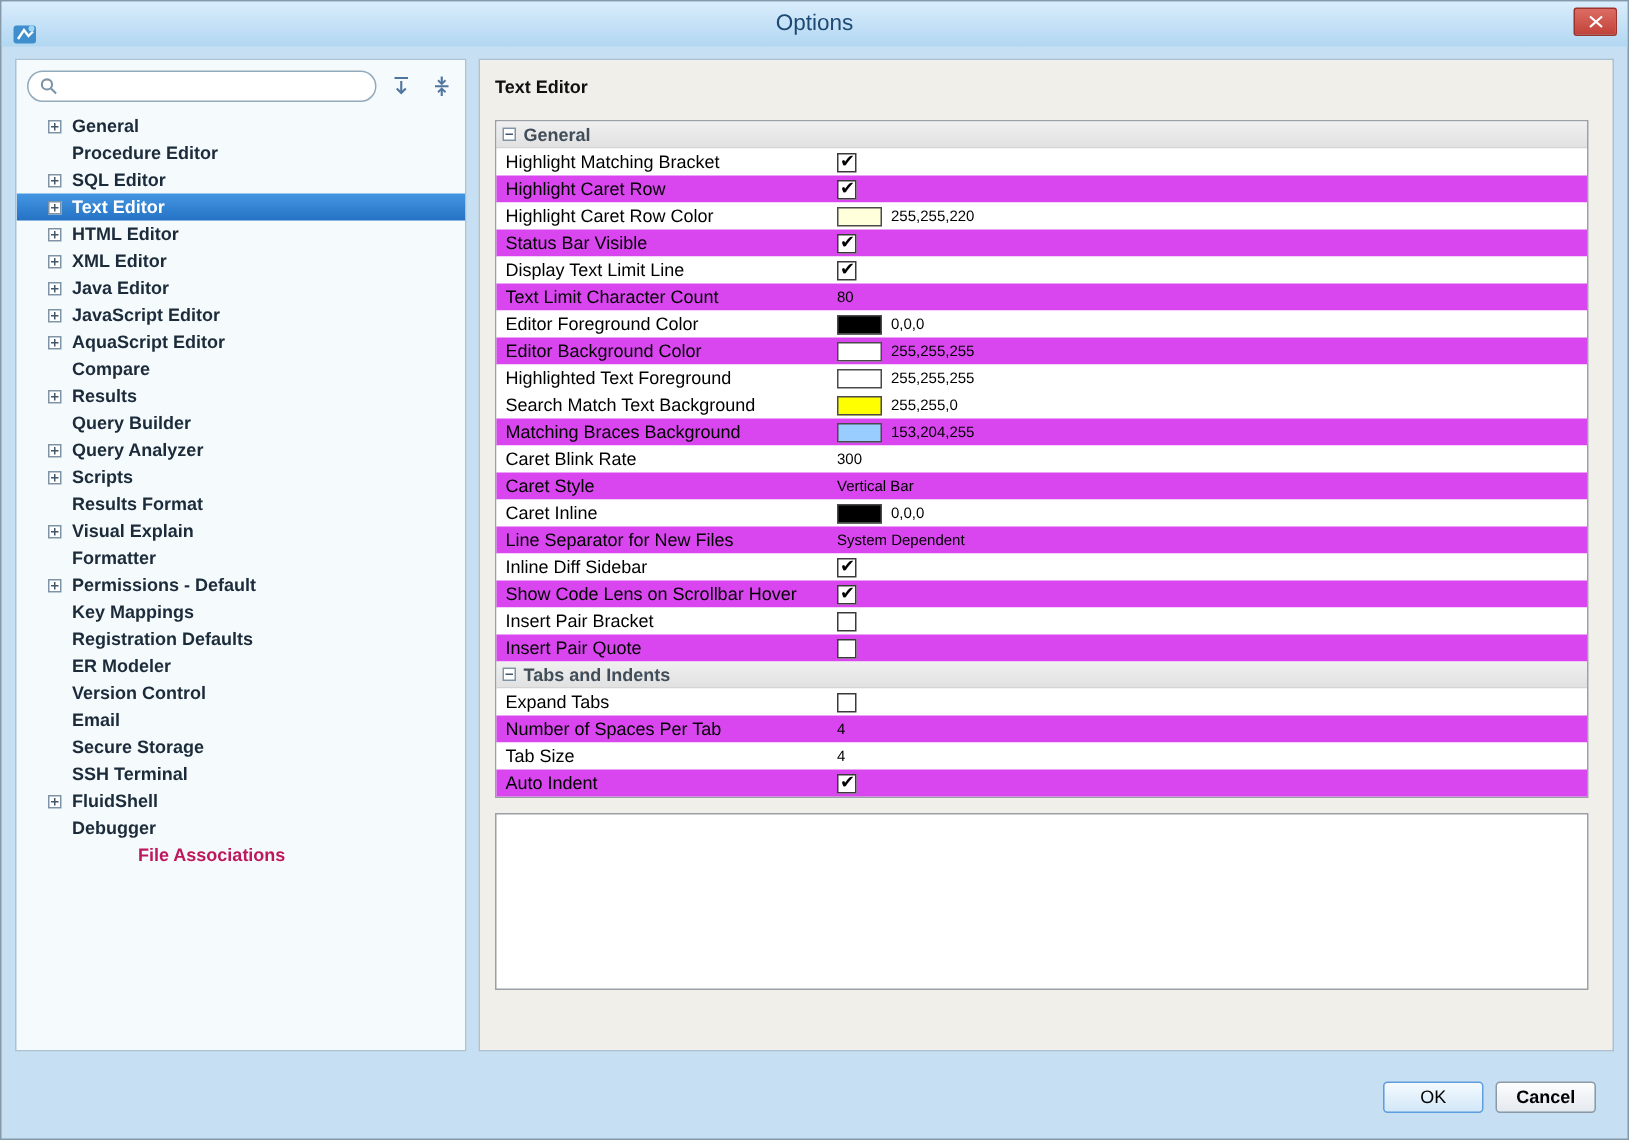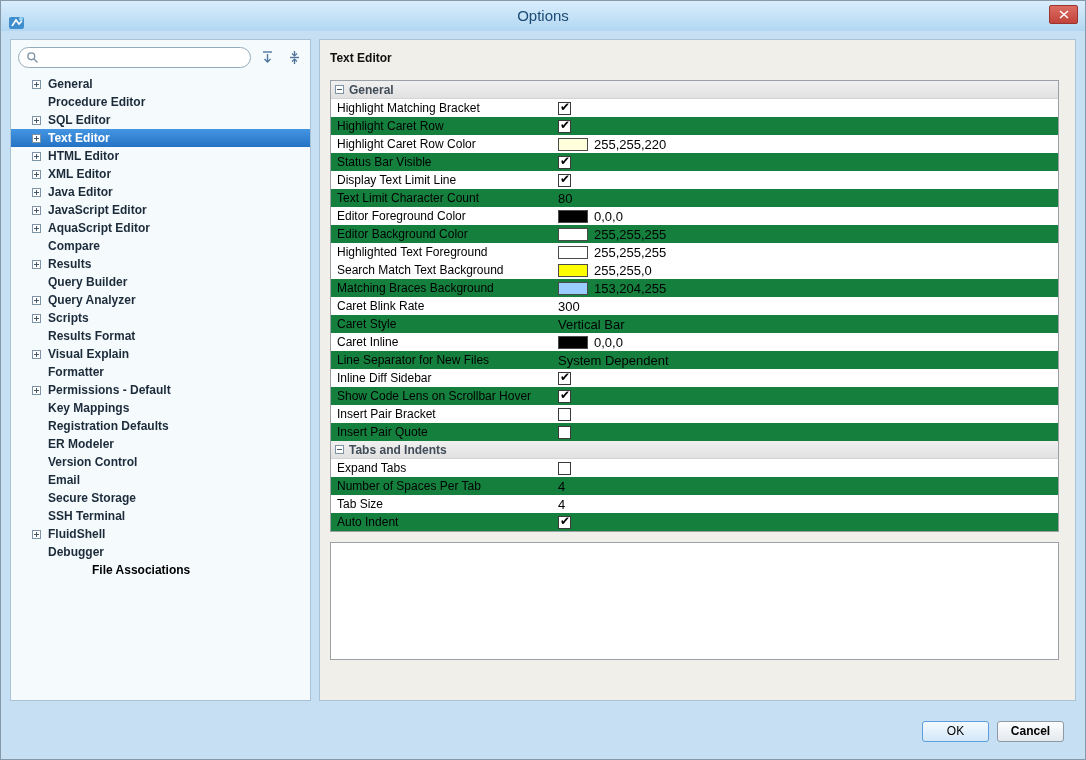--- a/index.html
+++ b/index.html
@@ -56,21 +56,21 @@
     display:flex; align-items:center; gap:4px; padding:0 8px 0 7px;
   }
   .search-input { flex:1; border:none; outline:none; background:transparent; font-size:12px; height:17px; font-family:inherit; }
   .tool-btn { width:24px; height:20px; border:none; background:transparent; display:flex; align-items:center; justify-content:center; cursor:pointer; padding:0; }
   .tree { flex:1; padding-top:3px; overflow:hidden; }
   .tree-item { height:18px; display:flex; align-items:center; padding-left:21px; cursor:pointer; white-space:nowrap; }
   .icon-slot { width:13px; flex:none; display:flex; align-items:center; }
   .tree-label { font-size:12px; font-weight:bold; color:#1b2b3a; margin-left:3px; }
   .tree-item.selected { background:linear-gradient(#4496e3,#2472c4); }
   .tree-item.selected .tree-label { color:#ffffff; }
-  .tree-item.disabled .tree-label { color:#000000;padding-left:44px; }
+  .tree-item.disabled .tree-label { color:#be185d;padding-left:44px; }
   
   .expander {
     width:9px; height:9px; flex:none;
     border:1px solid #7e93a5; background:#fff;
     position:relative; display:inline-block;
   }
   .expander i { position:absolute; background:#44586c; }
   .expander .ph { left:1px; right:1px; top:3px; height:1px; }
   .expander .pv { top:1px; bottom:1px; left:3px; width:1px; }
   
@@ -86,27 +86,27 @@
   .settings-table { margin-top:12px; border:1px solid #9aa0a6; background:#fff; flex:none; }
   .group-row {
     height:18px; display:flex; align-items:center; gap:5px;
     padding-left:4px;
     background:linear-gradient(#f0f0f0,#e1e1e1);
     border-bottom:1px solid #d4d4d4;
     cursor:pointer;
   }
   .group-label { font-size:12px; font-weight:bold; color:#414d59; }
   .setting-row { height:18px; display:flex; align-items:center; background:#ffffff; }
-  .setting-row.alt { background:#15803d; }
+  .setting-row.alt { background:#d946ef; }
   .setting-label { width:226px; flex:none; padding-left:6px; font-size:12px; color:#000; white-space:nowrap; overflow:hidden; }
   .setting-value { flex:1; min-width:0; display:flex; align-items:center; gap:6px; padding-left:1px; }
   .checkbox { width:13px; height:13px; flex:none; border:1px solid #3a3a3a; background:#fff; position:relative; cursor:pointer; }
   .checkbox .mark { position:absolute; left:1px; top:-3px; font-size:12px; color:#000; }
   .swatch { width:30px; height:13px; flex:none; border:1px solid #4a4a4a; cursor:pointer; }
-  .value-text { font-size:13px; color:#000; white-space:nowrap; }
+  .value-text { font-size:10px; color:#000; white-space:nowrap; }
   .description-box { margin-top:10px; height:118px; flex:none; border:1px solid #9aa0a6; background:#fff; }
   
   .footer { height:56px; flex:none; display:flex; align-items:center; justify-content:flex-end; gap:8px; padding-right:21px; }
   .btn {
     width:67px; height:21px; font-size:12px; font-family:inherit; color:#000;
     border-radius:3px; cursor:pointer;
   }
   .btn-ok { border:1px solid #5e9ede; background:linear-gradient(#f4fafe,#d2e7f8); }
   .btn-cancel { border:1px solid #8d9aa6; background:linear-gradient(#fcfdfe,#e4e9ee);font-weight:bold; }
 </style>

